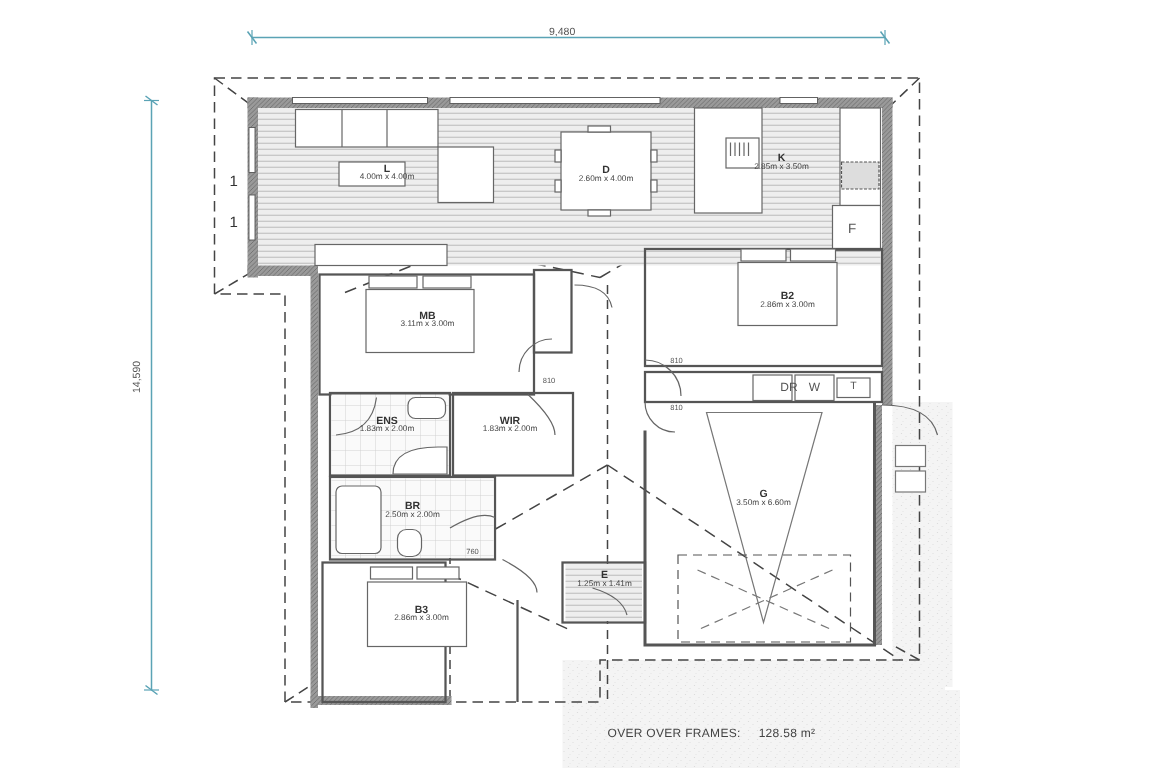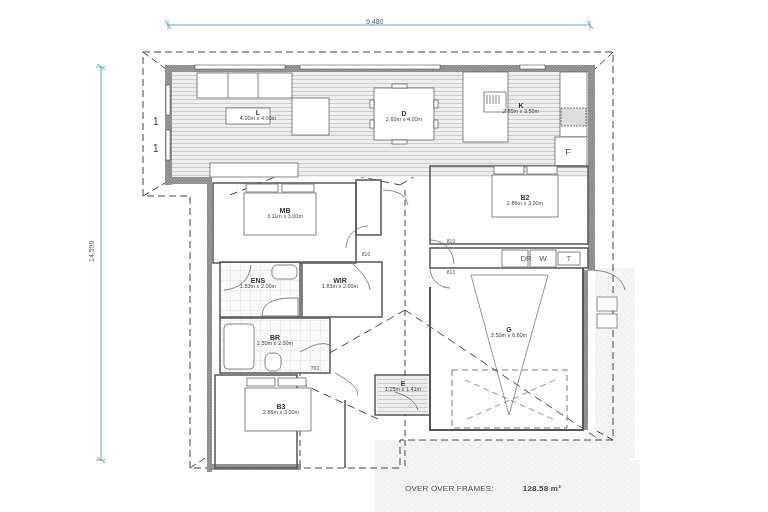--- a/index.html
+++ b/index.html
@@ -6,21 +6,21 @@
   body { width:768px; height:512px; position:relative; overflow:hidden;
          font-family:"Liberation Sans", sans-serif; color:#333; }
   svg { position:absolute; left:0; top:0; }
   .overlay-text { position:absolute; font-family:"Liberation Sans", sans-serif; color:#333; white-space:nowrap; }
   .room-label { position:absolute; text-align:center; transform:translate(-50%,-50%); line-height:1.05; }
   .room-label .t { font-size:7px; font-weight:bold; color:#333; display:block; }
   .room-label .d { font-size:5.5px; color:#444; display:block; }
   .small-txt { position:absolute; font-size:6px; color:#555; transform:translate(-50%,-50%); }
   .dim-txt { position:absolute; font-size:7px; color:#555; }
   .area-txt { position:absolute; left:405px; top:484px; font-size:8px; color:#444; letter-spacing:0.2px; }
-  .area-txt .v { margin-left:29px;font-weight:bold; }
+  .area-txt .v { margin-left:12px; }
 </style>
 </head>
 <body>
 
 <svg width="768" height="512" viewBox="0 0 768 512">
   <defs>
     <pattern id="floorboards" width="6" height="4" patternUnits="userSpaceOnUse">
       <rect width="6" height="4" fill="#eeeeee"></rect>
       <line x1="0" y1="3.5" x2="6" y2="3.5" stroke="#bdbdbd" stroke-width="0.7"></line>
     </pattern>

